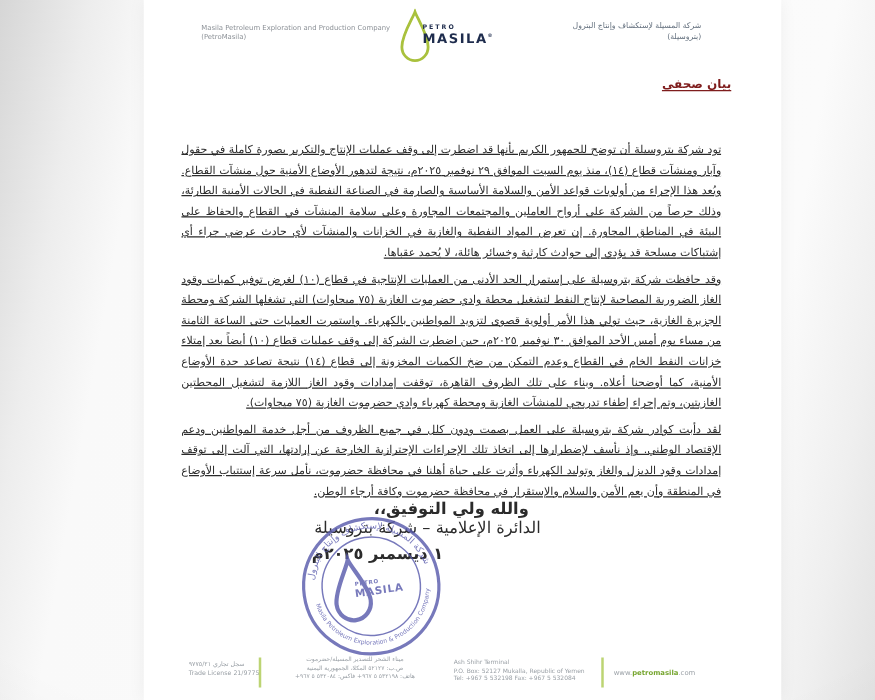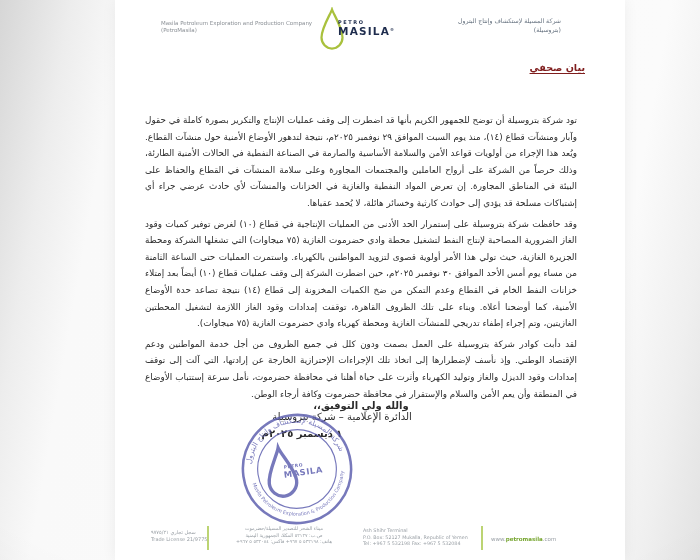--- a/index.html
+++ b/index.html
@@ -43,25 +43,25 @@
     font-size:9.6px; font-weight:bold; line-height:16px;
     text-decoration:underline; text-underline-offset:2px;
   }
 
   
   .content{
     position:absolute; left:30px; top:112px; width:432px; height:300px;
     direction:rtl; text-align:justify; overflow:hidden;
     font-size:8.8px; line-height:16.6px; color:#2b2b2b;
   }
-  .content p{ margin-bottom:4px; }
+  .content p{ margin-bottom:4px;text-decoration:underline; }
 
   .closing-block{
     position:absolute; left:30px; width:432px; top:400px;
-    direction:rtl; color:#2b2b2b; font-size:10px;
+    direction:rtl; color:#2b2b2b; font-size:13px;
   }
   .closing{ text-align:center; font-weight:bold; }
   .sig-line{ text-align:center; padding-right:38px; font-weight:normal; }
   .sig-date{ margin-top:6px; text-align:center; padding-right:118px; font-weight:bold; }
 
   
   .stamp{
     position:absolute; left:123px; top:410px; width:118px; height:118px;
     opacity:0.82; transform:rotate(-8deg);
   }

